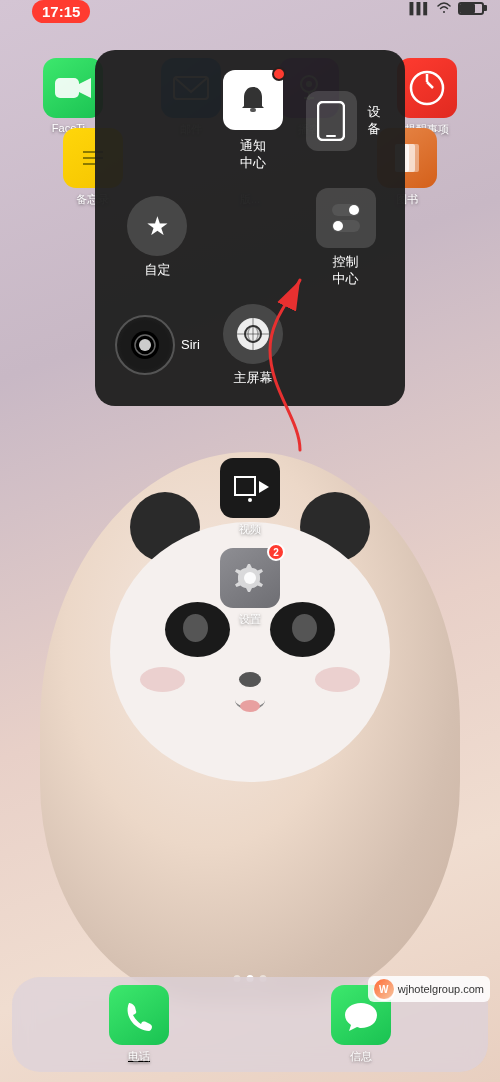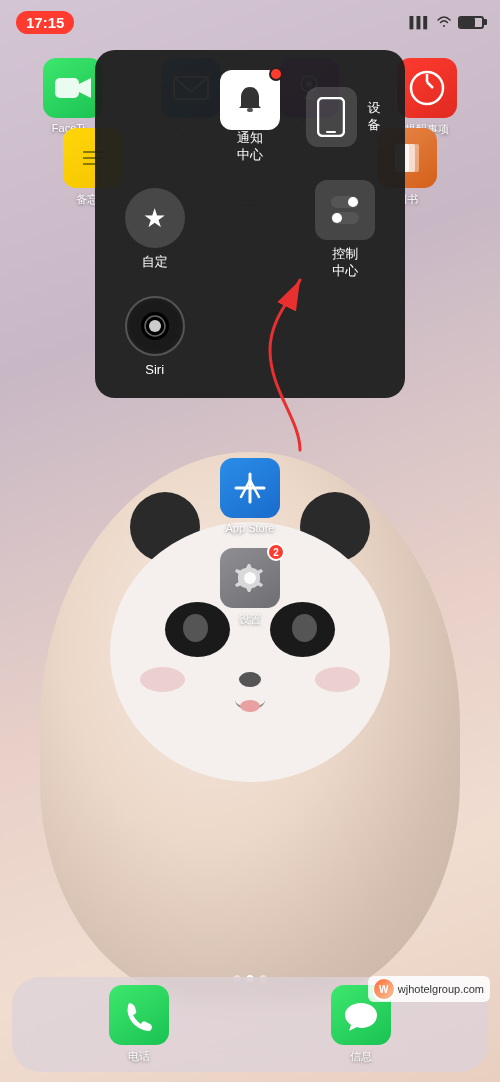--- a/index.html
+++ b/index.html
@@ -151,25 +151,25 @@
       width: 45px;
       height: 25px;
       background: rgba(220,160,160,0.4);
       border-radius: 50%;
     }
 
     
     .status-bar {
       position: absolute;
       top: 0;
-      left: 0;
+      left: 16px;
       right: 0;
       height: 44px;
       display: flex;
-      align-items: center;
+      align-items: flex-start;
       justify-content: space-between;
       padding: 0 16px;
       z-index: 100;
     }
     .status-time {
       background: #ff3b30;
       color: white;
       font-size: 15px;
       font-weight: 600;
       padding: 3px 10px;
@@ -508,21 +508,21 @@
           <rect x="10" y="4" width="14" height="28" rx="2" fill="white" opacity="0.6"></rect>
           <rect x="16" y="4" width="12" height="28" rx="2" fill="white" opacity="0.4"></rect>
         </svg>
     </div>
     <span class="app-icon-label">图书</span>
   </div>
 </div>
 
 <div class="dark-popup" style="top:50px; width:310px;">
 
-  <div style="grid-column:2; display:flex; flex-direction:column; align-items:center; gap:0;">
+  <div style="grid-column:2; display:flex; flex-direction:column; align-items:center; gap:8px;">
     <div class="popup-notif-icon">
       <svg width="32" height="32" viewBox="0 0 32 32">
         <path d="M16 3 C10 3 7 8 7 13 L7 22 L5 24 L27 24 L25 22 L25 13 C25 8 22 3 16 3Z" fill="#333"></path>
         <rect x="13" y="24" width="6" height="4" rx="2" fill="#555"></rect>
       </svg>
       <div class="notif-dot"></div>
     </div>
     <span class="popup-label">通知<br>中心</span>
   </div>
 
@@ -550,44 +550,56 @@
         <rect x="4" y="4" width="28" height="12" rx="6" fill="#555"></rect>
         <circle cx="26" cy="10" r="5" fill="white"></circle>
 
         <rect x="4" y="20" width="28" height="12" rx="6" fill="#555"></rect>
         <circle cx="10" cy="26" r="5" fill="white"></circle>
       </svg>
     </div>
     <span class="popup-label">控制<br>中心</span>
   </div>
 
-  <div style="grid-column:1; grid-row:3; display:flex; flex-direction:column; align-items:center; gap:6px;">
+  <div style="grid-column:1; grid-row:3; display:flex; flex-direction:row; align-items:center; gap:6px;">
     <div class="popup-icon-circle" style="background: radial-gradient(circle, #1a1a1a 60%, #2a2a2a 100%); border: 2px solid #555;">
       <svg width="32" height="32" viewBox="0 0 32 32">
         <circle cx="16" cy="16" r="14" fill="black"></circle>
         <circle cx="16" cy="16" r="10" fill="none" stroke="white" stroke-width="1.5" opacity="0.4"></circle>
         <circle cx="16" cy="16" r="6" fill="white" opacity="0.8"></circle>
       </svg>
     </div>
     <span class="popup-label">Siri</span>
   </div>
 
+  <div style="grid-column:2; grid-row:3; display:flex; flex-direction:column; align-items:center; gap:6px;">
+    <div class="popup-icon-circle">
+      <svg width="36" height="36" viewBox="0 0 36 36">
+        <circle cx="18" cy="18" r="16" fill="white" opacity="0.9"></circle>
+        <circle cx="18" cy="18" r="8" fill="none" stroke="#333" stroke-width="2"></circle>
+        <line x1="18" y1="2" x2="18" y2="34" stroke="#333" stroke-width="1.5" opacity="0.4"></line>
+        <line x1="2" y1="18" x2="34" y2="18" stroke="#333" stroke-width="1.5" opacity="0.4"></line>
+        <ellipse cx="18" cy="18" rx="5" ry="8" fill="none" stroke="#333" stroke-width="1.5" opacity="0.4"></ellipse>
+      </svg>
+    </div>
+    <span class="popup-label">主屏幕</span>
+  </div>
 
 </div>
 
 <div style="position:absolute; top:450px; left:0; right:0; display:flex; justify-content:space-around; padding:8px 14px; z-index:20;">
   <div class="app-icon">
-    <div class="app-icon-img icon-appstore">
-      <svg width="36" height="36" viewBox="0 0 36 36">
-        <line x1="18" y1="4" x2="18" y2="32" stroke="white" stroke-width="3" stroke-linecap="round"></line>
-        <line x1="4" y1="18" x2="32" y2="18" stroke="white" stroke-width="3" stroke-linecap="round"></line>
-        <path d="M9 27 L18 10 L27 27" stroke="white" stroke-width="2.5" fill="none" stroke-linecap="round" stroke-linejoin="round"></path>
-      </svg>
-    </div>
-    <span class="app-icon-label">App Store</span>
+    <div class="app-icon-img icon-tv">
+      <svg width="38" height="30" viewBox="0 0 38 30">
+        <path d="M4 4 L24 4 L24 22 L4 22 Z" fill="none" stroke="white" stroke-width="2" rx="2"></path>
+        <polygon points="28,8 38,14 28,20" fill="white"></polygon>
+        <circle cx="19" cy="27" r="2" fill="white"></circle>
+      </svg>
+    </div>
+    <span class="app-icon-label">视频</span>
   </div>
 </div>
 
 <div style="position:absolute; top:540px; left:0; right:0; display:flex; justify-content:space-around; padding:8px 14px; z-index:20;">
   <div class="app-icon">
     <div class="app-icon-img icon-settings" style="position:relative;">
       <svg width="36" height="36" viewBox="0 0 36 36">
         <circle cx="18" cy="18" r="6" fill="white" opacity="0.9"></circle>
         <path d="M18 4 L20 8 C22 8 24 9 25.5 10.5 L29.5 9 L31 11.5 L27.5 14 C28 15.5 28 16.7 28 18 C28 19.3 28 20.5 27.5 22 L31 24.5 L29.5 27 L25.5 25.5 C24 27 22 28 20 28 L18 32 L16 32 L14 28 C12 28 10 27 8.5 25.5 L4.5 27 L3 24.5 L6.5 22 C6 20.5 6 19.3 6 18 C6 16.7 6 15.5 6.5 14 L3 11.5 L4.5 9 L8.5 10.5 C10 9 12 8 14 8 L16 4 Z" fill="white" opacity="0.7"></path>
       </svg>
@@ -606,21 +618,21 @@
   <path d="M60 180 C60 150 30 120 30 80 C30 50 50 30 60 10" stroke="#e83030" stroke-width="3" fill="none" marker-end="url(#arrowhead)" stroke-linecap="round"></path>
 </svg>
 
 <div class="page-dots">
   <div class="dot"></div>
   <div class="dot active"></div>
   <div class="dot"></div>
 </div>
 
 <div class="dock">
-  <div class="app-icon" style="position:relative;">
+  <div class="app-icon" style="position:relative;text-decoration:underline;">
     <div class="app-icon-img icon-facetime">
       <svg width="36" height="36" viewBox="0 0 36 36">
         <path d="M8 6 C8 6 12 6 14 10 L15 14 C15 14 16 16 14 17 L12 18 C12 18 15 24 20 27 L21 25 C21 25 23 24 25 25 L29 27 C33 29 30 34 28 34 C16 34 2 20 8 6Z" fill="white"></path>
       </svg>
     </div>
     <span class="app-icon-label">电话</span>
   </div>
   <div class="app-icon" style="position:relative;">
     <div class="app-icon-img" style="background: linear-gradient(145deg, #3de86d, #1ac252);">
       <svg width="36" height="32" viewBox="0 0 36 32">

